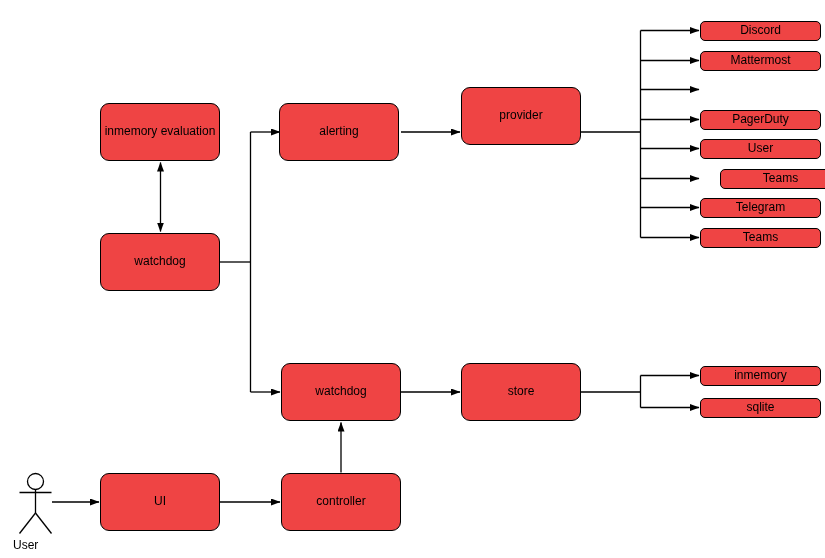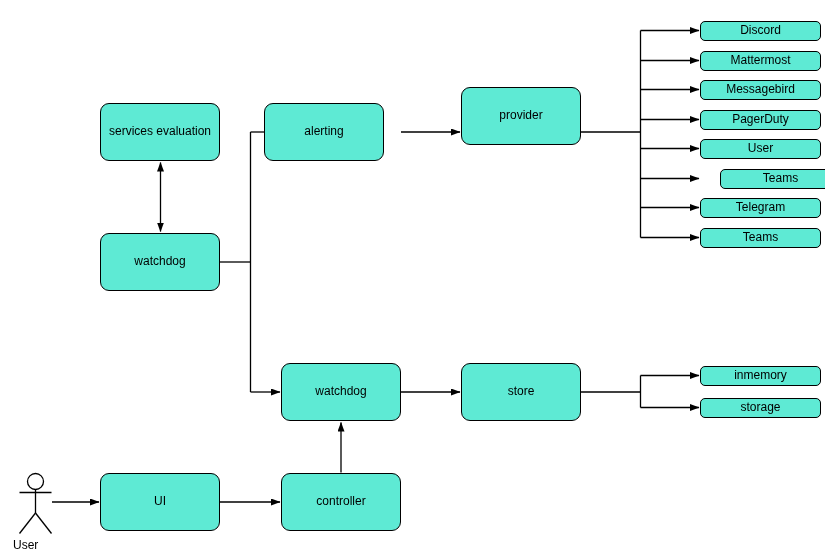--- a/index.html
+++ b/index.html
@@ -15,21 +15,21 @@
   }
   svg.edges-layer {
     position: absolute;
     left: 0; top: 0;
     width: 825px; height: 558px;
   }
   .node {
     position: absolute;
     box-sizing: border-box;
     border: 1.3px solid #000000;
-    background: #5eead4;
+    background: #ef4444;
     display: flex;
     align-items: center;
     justify-content: center;
     text-align: center;
     line-height: 1.1;
   }
   .node.big {
     width: 120px;
     height: 58px;
     border-radius: 9px;
@@ -97,26 +97,26 @@
         <circle cx="35.5" cy="481.5" r="8" fill="#ffffff"></circle>
         <line x1="35.5" y1="489.5" x2="35.5" y2="513"></line>
         <line x1="19.5" y1="492.5" x2="51.5" y2="492.5"></line>
         <line x1="35.5" y1="513" x2="19.5" y2="533.5"></line>
         <line x1="35.5" y1="513" x2="51.5" y2="533.5"></line>
       </g>
     </g>
   </svg>
 
   <div class="node big" style="left:100px; top:103px">
-    <span>services evaluation</span>
+    <span>inmemory evaluation</span>
   </div>
   <div class="node big" style="left:100px; top:233px">
     <span>watchdog</span>
   </div>
-  <div class="node big" style="left:264px; top:103px">
+  <div class="node big" style="left:279px; top:103px">
     <span>alerting</span>
   </div>
   <div class="node big" style="left:461px; top:87px">
     <span>provider</span>
   </div>
   <div class="node big" style="left:281px; top:363px">
     <span>watchdog</span>
   </div>
   <div class="node big" style="left:461px; top:363px">
     <span>store</span>
@@ -127,41 +127,38 @@
   <div class="node big" style="left:281px; top:473px">
     <span>controller</span>
   </div>
 
   <div class="node small" style="left:700px; top:20.5px">
     <span>Discord</span>
   </div>
   <div class="node small" style="left:700px; top:50.5px">
     <span>Mattermost</span>
   </div>
-  <div class="node small" style="left:700px; top:79.5px">
-    <span>Messagebird</span>
-  </div>
   <div class="node small" style="left:700px; top:109.5px">
     <span>PagerDuty</span>
   </div>
   <div class="node small" style="left:700px; top:138.5px">
     <span>User</span>
   </div>
   <div class="node small" style="left:720px; top:168.5px">
     <span>Teams</span>
   </div>
   <div class="node small" style="left:700px; top:197.5px">
     <span>Telegram</span>
   </div>
   <div class="node small" style="left:700px; top:227.5px">
     <span>Teams</span>
   </div>
 
   <div class="node small" style="left:700px; top:365.5px">
     <span>inmemory</span>
   </div>
   <div class="node small" style="left:700px; top:397.5px">
-    <span>storage</span>
+    <span>sqlite</span>
   </div>
 
   <div class="actor-label">User</div>
 
 </div>
 
 </body></html>

